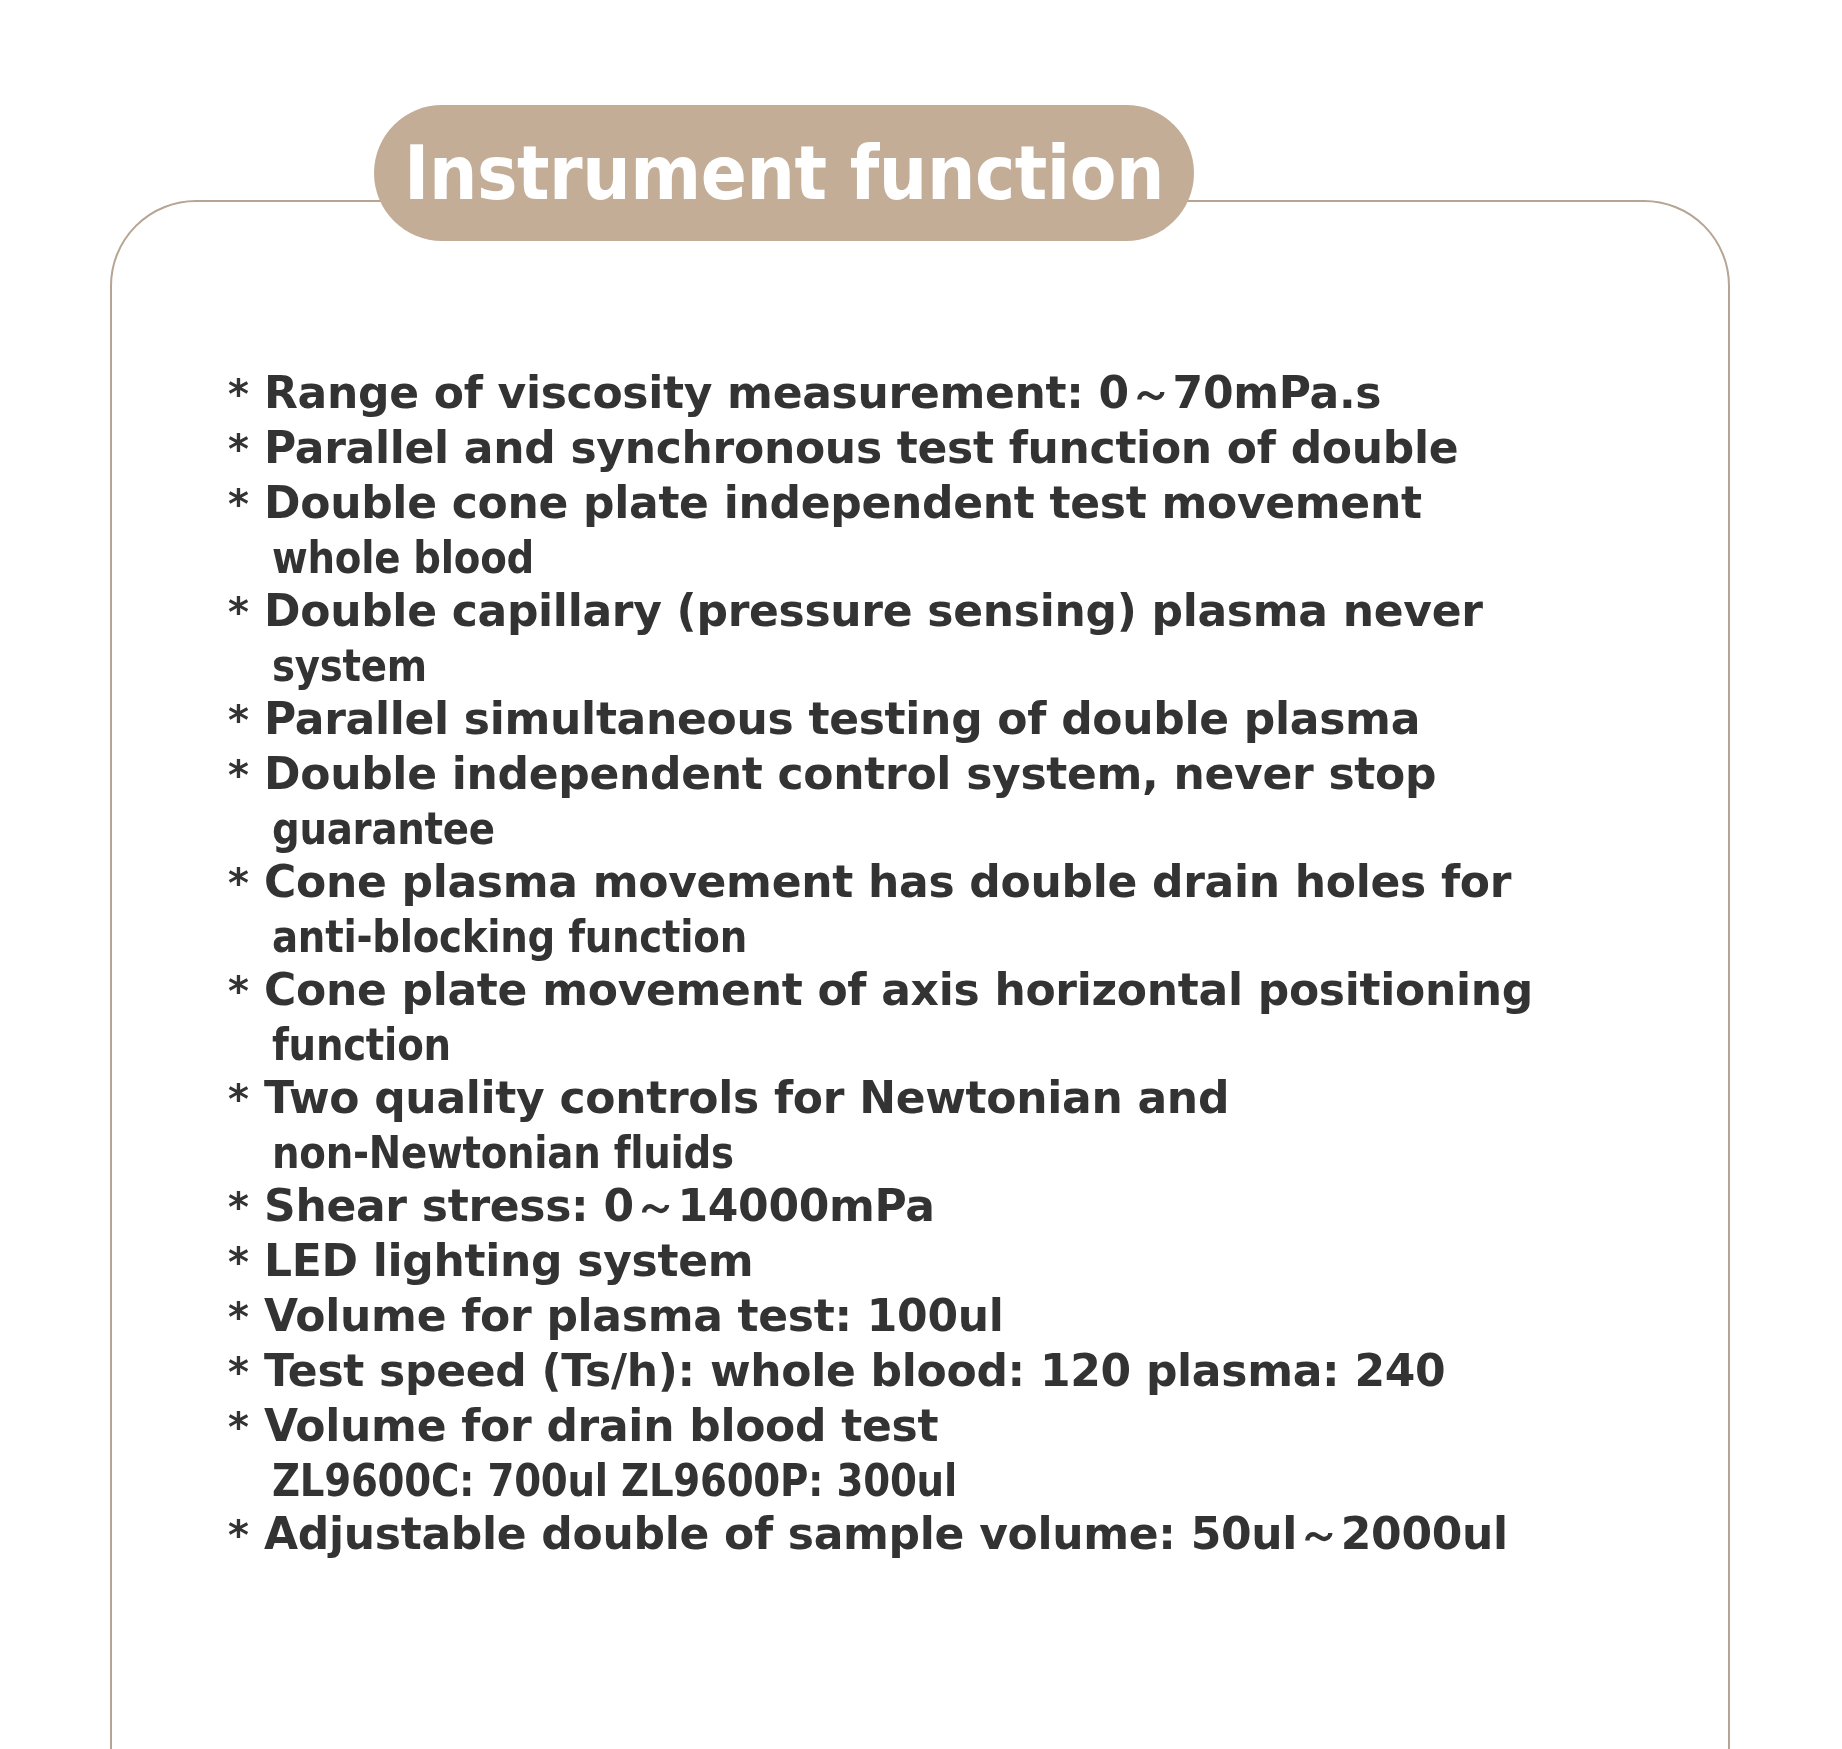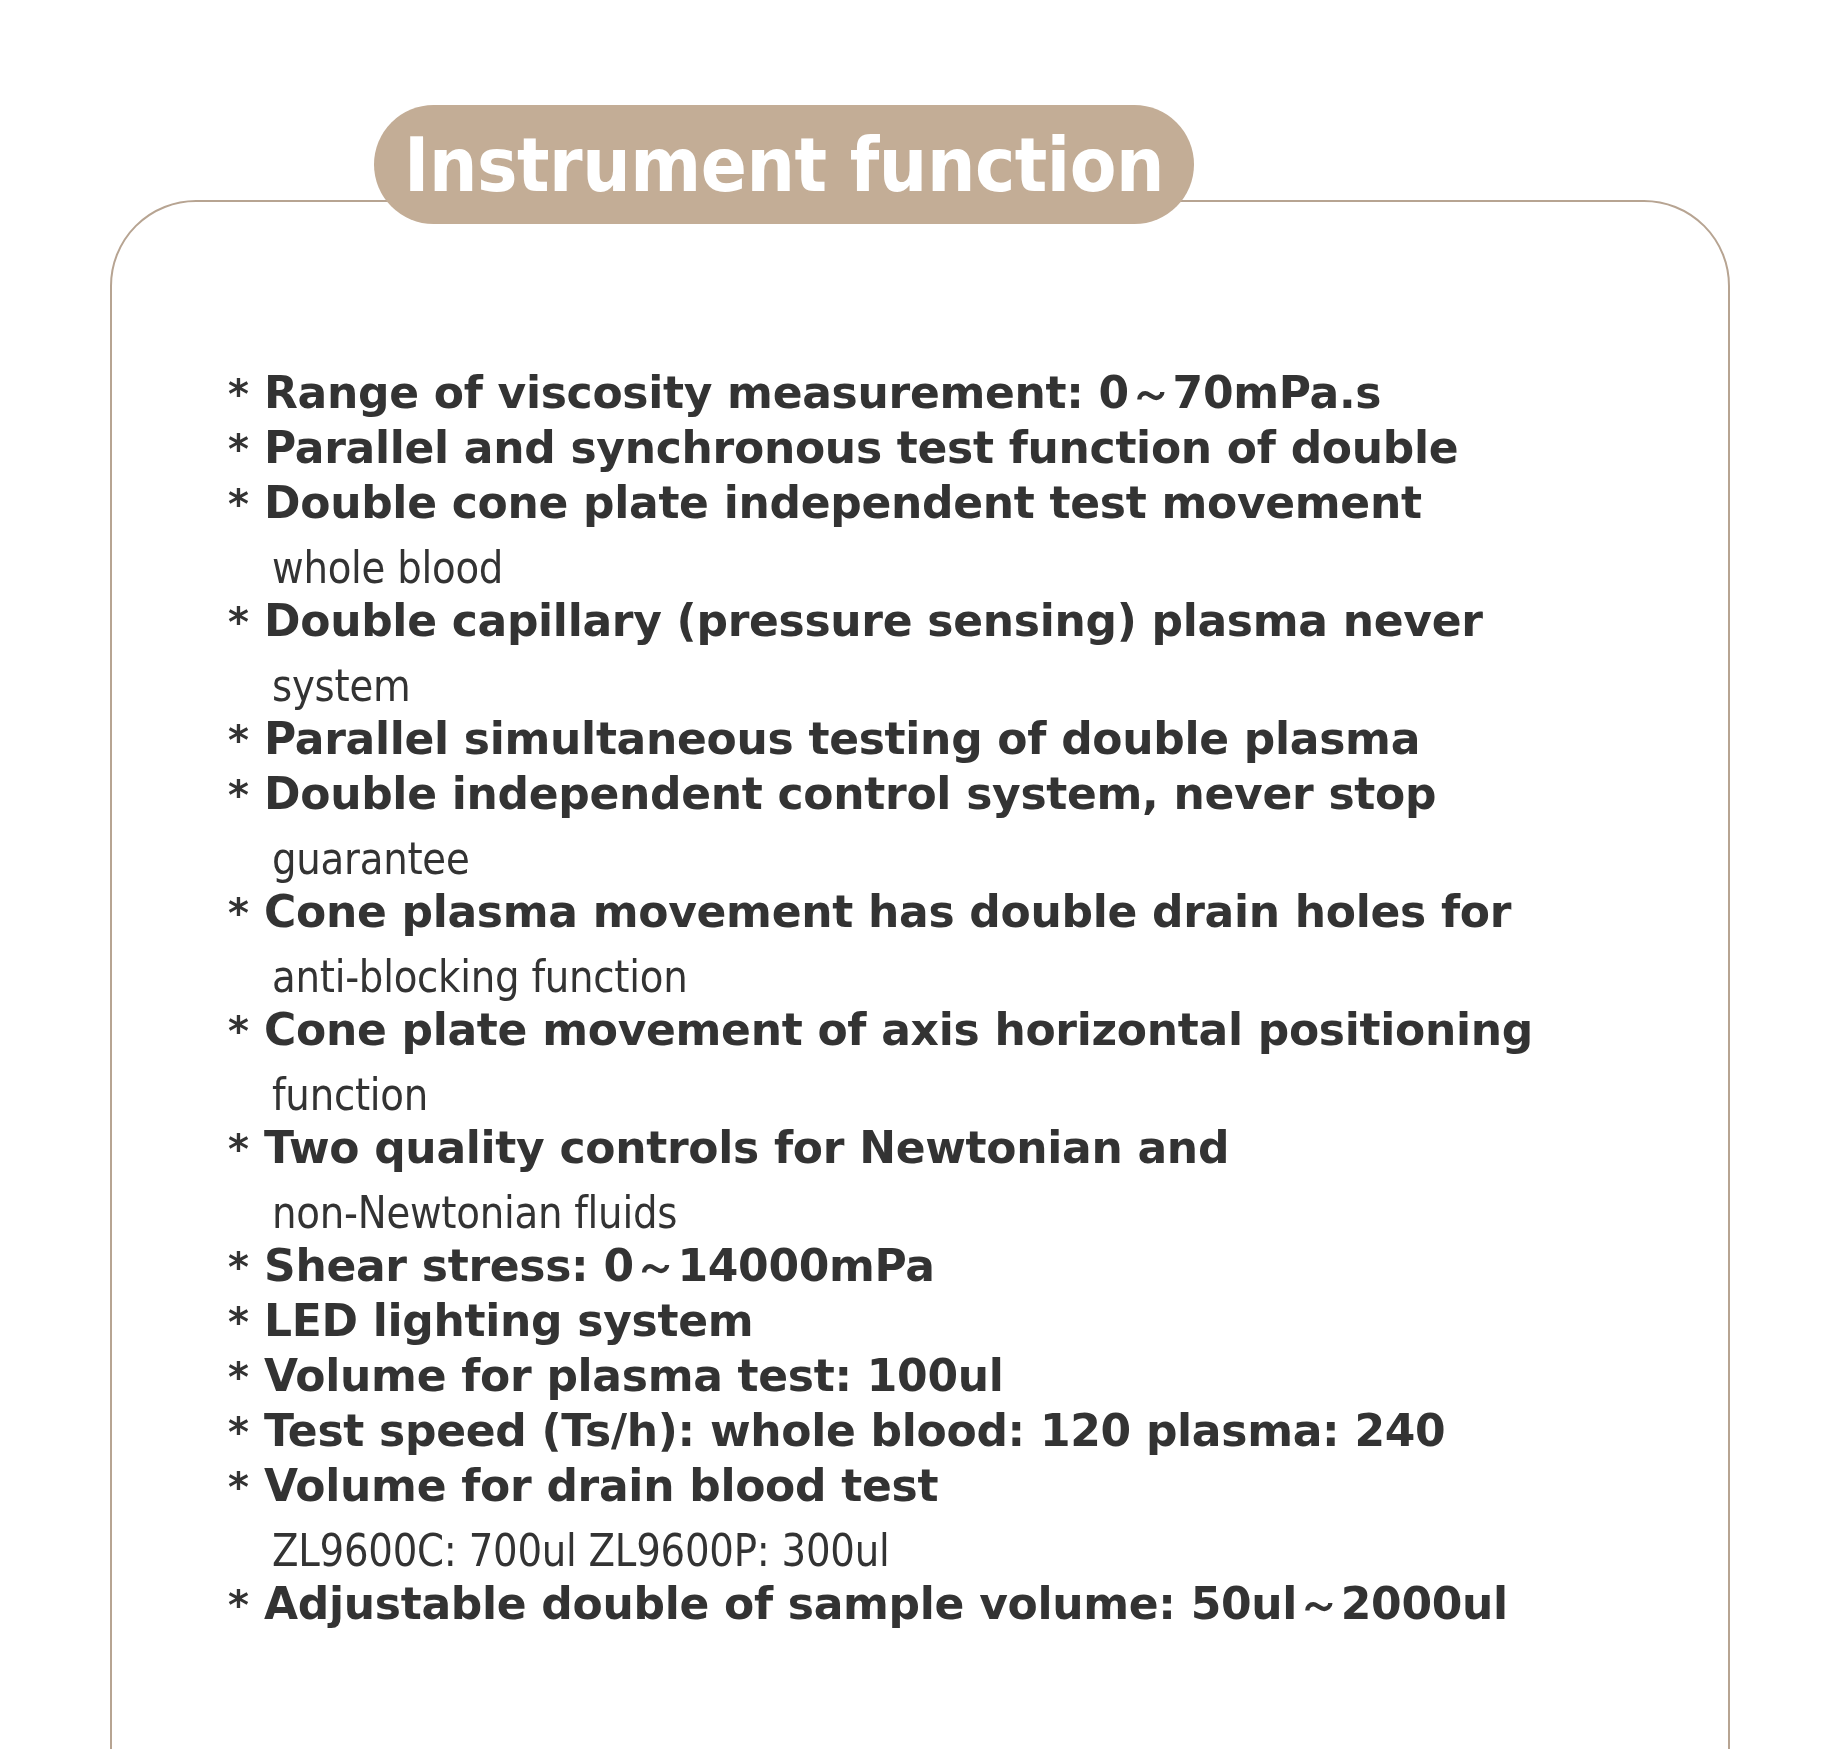--- a/index.html
+++ b/index.html
@@ -25,21 +25,21 @@
     box-sizing: border-box;
     background: transparent;
   }
 
   
   .title-badge {
     position: absolute;
     left: 374px;
     top: 105px;
     width: 820px;
-    height: 119px;
+    height: 136px;
     background: #c3ad96;
     border-radius: 70px;
     display: flex;
     align-items: center;
     justify-content: center;
     z-index: 5;
   }
   .title-badge-text {
     color: #ffffff;
     font-family: "DejaVu Sans", "Liberation Sans", sans-serif;
@@ -77,27 +77,26 @@
     vertical-align: baseline;
   }
   .spec-item .txt {
     display: inline;
     transform-origin: left center;
   }
   .spec-cont {
     display: block;
     color: #333333;
     font-family: "DejaVu Sans", "Liberation Sans", sans-serif;
-    font-weight: normal;
+    font-weight: bold;
     font-size: 44px;
     line-height: 53px;
     letter-spacing: -0.3px;
     white-space: nowrap;
     padding-left: 44px;
-    margin-top: 10px;
   }
   
   .squeeze {
     display: inline-block;
     transform: scaleX(0.88);
     transform-origin: left center;
   }
 </style>
 </head>
 <body>

